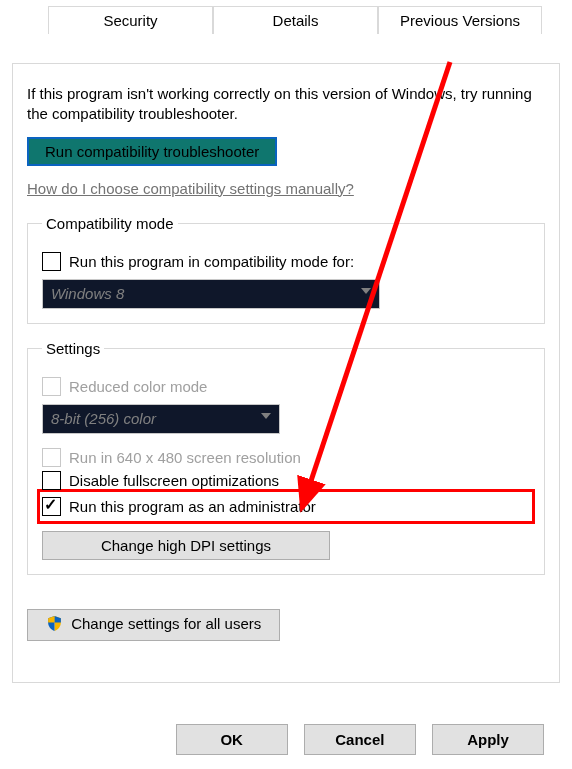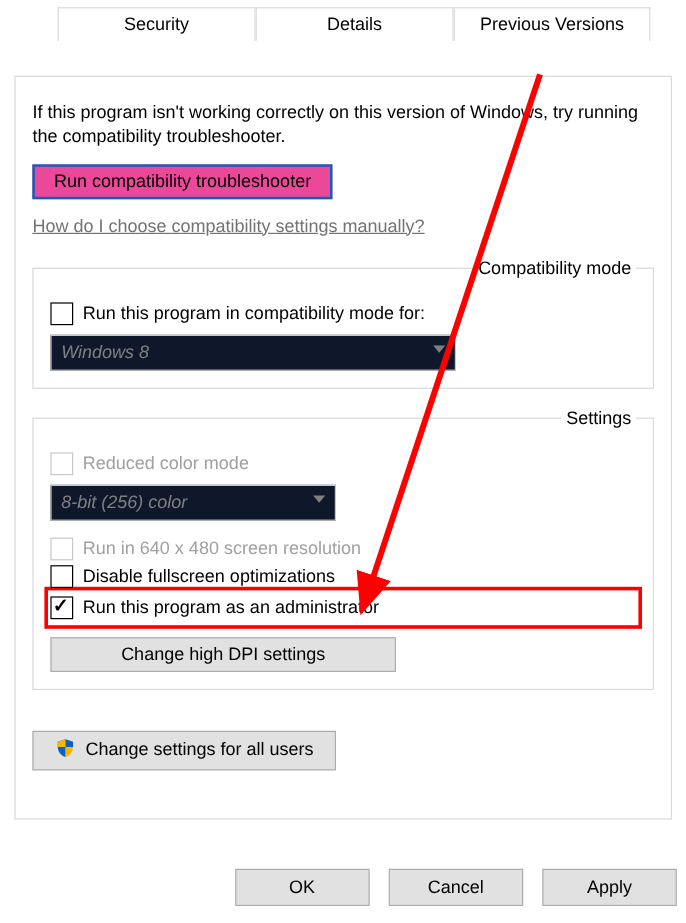--- a/index.html
+++ b/index.html
@@ -47,39 +47,39 @@
   .tab-page {
     border: 1px solid #d9d9d9;
     padding: 16px 14px 14px 14px;
     margin-top: -1px;
     height: 620px;
     box-sizing: border-box;
   }
   .intro { margin: 4px 0 12px 0; line-height: 1.35; }
   .troubleshooter {
     border: 2px solid #0a63c0;
-    background: #ec4899;
+    background: #0f766e;
     padding: 4px 16px;
     display: inline-block;
     cursor: default;
   }
   .manual-link {
     color: #737373;
     text-decoration: underline;
     display: inline-block;
     margin: 14px 0 6px 0;
   }
 
   
   fieldset {
     border: 1px solid #d9d9d9;
     margin: 12px 0 16px 0;
     padding: 16px 14px 14px 14px;
   }
-  fieldset legend { padding: 0 4px; text-align: right; }
+  fieldset legend { padding: 0 4px; }
   .row { margin: 4px 0; display: flex; align-items: center; }
   .row.disabled { color: #a0a0a0; }
   .cb {
     width: 17px; height: 17px;
     border: 1px solid #000;
     margin-right: 8px;
     position: relative;
     flex: 0 0 17px;
     background:#fff;
   }
@@ -121,21 +121,21 @@
   .dpi-btn   { margin-top: 8px; min-width: 250px; text-align: center; }
   .allusers  { margin-top: 18px; }
   .shield {
     display:inline-block;
     vertical-align:-3px;
     margin-right:4px;
   }
 
   .btnbar {
     position: absolute;
-    bottom: 14px; right: 8px;
+    bottom: 14px; right: 28px; font-weight: bold;
   }
   .btnbar .winbtn { width: 110px; text-align: center; margin-left: 12px; padding: 6px 0; }
 
   
   .hl-red  { outline: 3px solid #f00; outline-offset: -1px; }
   .hl-red2 { outline: 3px solid #f00; outline-offset: 2px; }
   .arrow { position: absolute; left: 0; top: 0; pointer-events: none; }
 </style>
 </head>
 <body>

